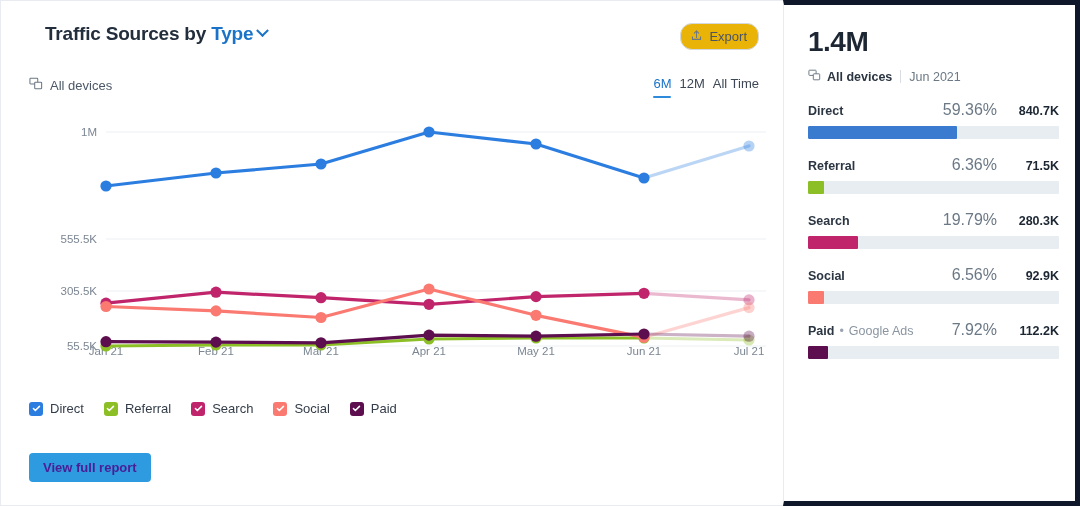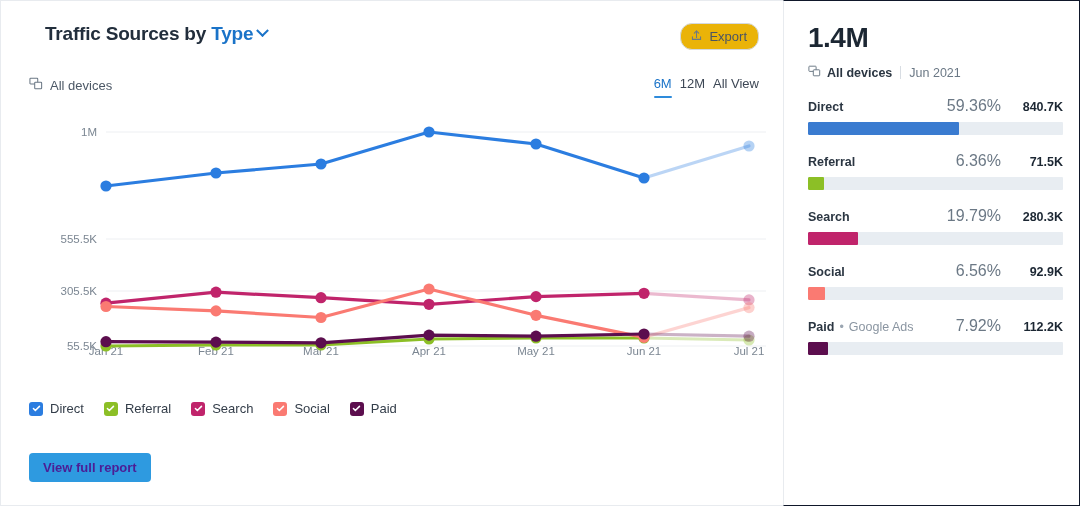--- a/index.html
+++ b/index.html
@@ -95,21 +95,21 @@
     border: none; border-radius: 4px;
     font-size: 13px; font-weight: bold;
     font-family: "Liberation Sans", sans-serif;
     cursor: pointer;
   }
 
   
   .side-panel {
     position: relative;
     width: 297px; height: 506px;
-    border: 1px solid #0f172a;
+    border: 5px solid #0f172a;
     border-left: 1px solid #e8ebef;
     background: #fff;
     padding: 18px 16px 0 24px;
   }
   .big-num {
     font-size: 28px; font-weight: bold; color: #1c2733;
     letter-spacing: -0.5px; margin: 3px 0 0 0;
   }
   .panel-sub {
     display: flex; align-items: center; gap: 8px;
@@ -165,21 +165,21 @@
           <rect x="1" y="1.5" width="9" height="6.5" rx="0.8"></rect>
           <rect x="6.5" y="6" width="8" height="7.5" rx="0.8" fill="#fff"></rect>
         </svg>
       </span>
       <span>All devices</span>
     </div>
 
     <div class="ranges">
       <div class="range-item active">6M</div>
       <div class="range-item">12M</div>
-      <div class="range-item">All View</div>
+      <div class="range-item">All Time</div>
     </div>
 
     <div class="plot">
       <svg id="chart-svg" width="783" height="265" viewBox="0 0 783 265">
           <line x1="105" y1="245" x2="765" y2="245" stroke="#edeff2" stroke-width="1"></line>
           <text x="96" y="249" text-anchor="end" font-size="11.5" fill="#7b8692" font-family="&quot;Liberation Sans&quot;, sans-serif">55.5K</text>
           <line x1="105" y1="190" x2="765" y2="190" stroke="#edeff2" stroke-width="1"></line>
           <text x="96" y="194" text-anchor="end" font-size="11.5" fill="#7b8692" font-family="&quot;Liberation Sans&quot;, sans-serif">305.5K</text>
           <line x1="105" y1="138" x2="765" y2="138" stroke="#edeff2" stroke-width="1"></line>
           <text x="96" y="142" text-anchor="end" font-size="11.5" fill="#7b8692" font-family="&quot;Liberation Sans&quot;, sans-serif">555.5K</text>

